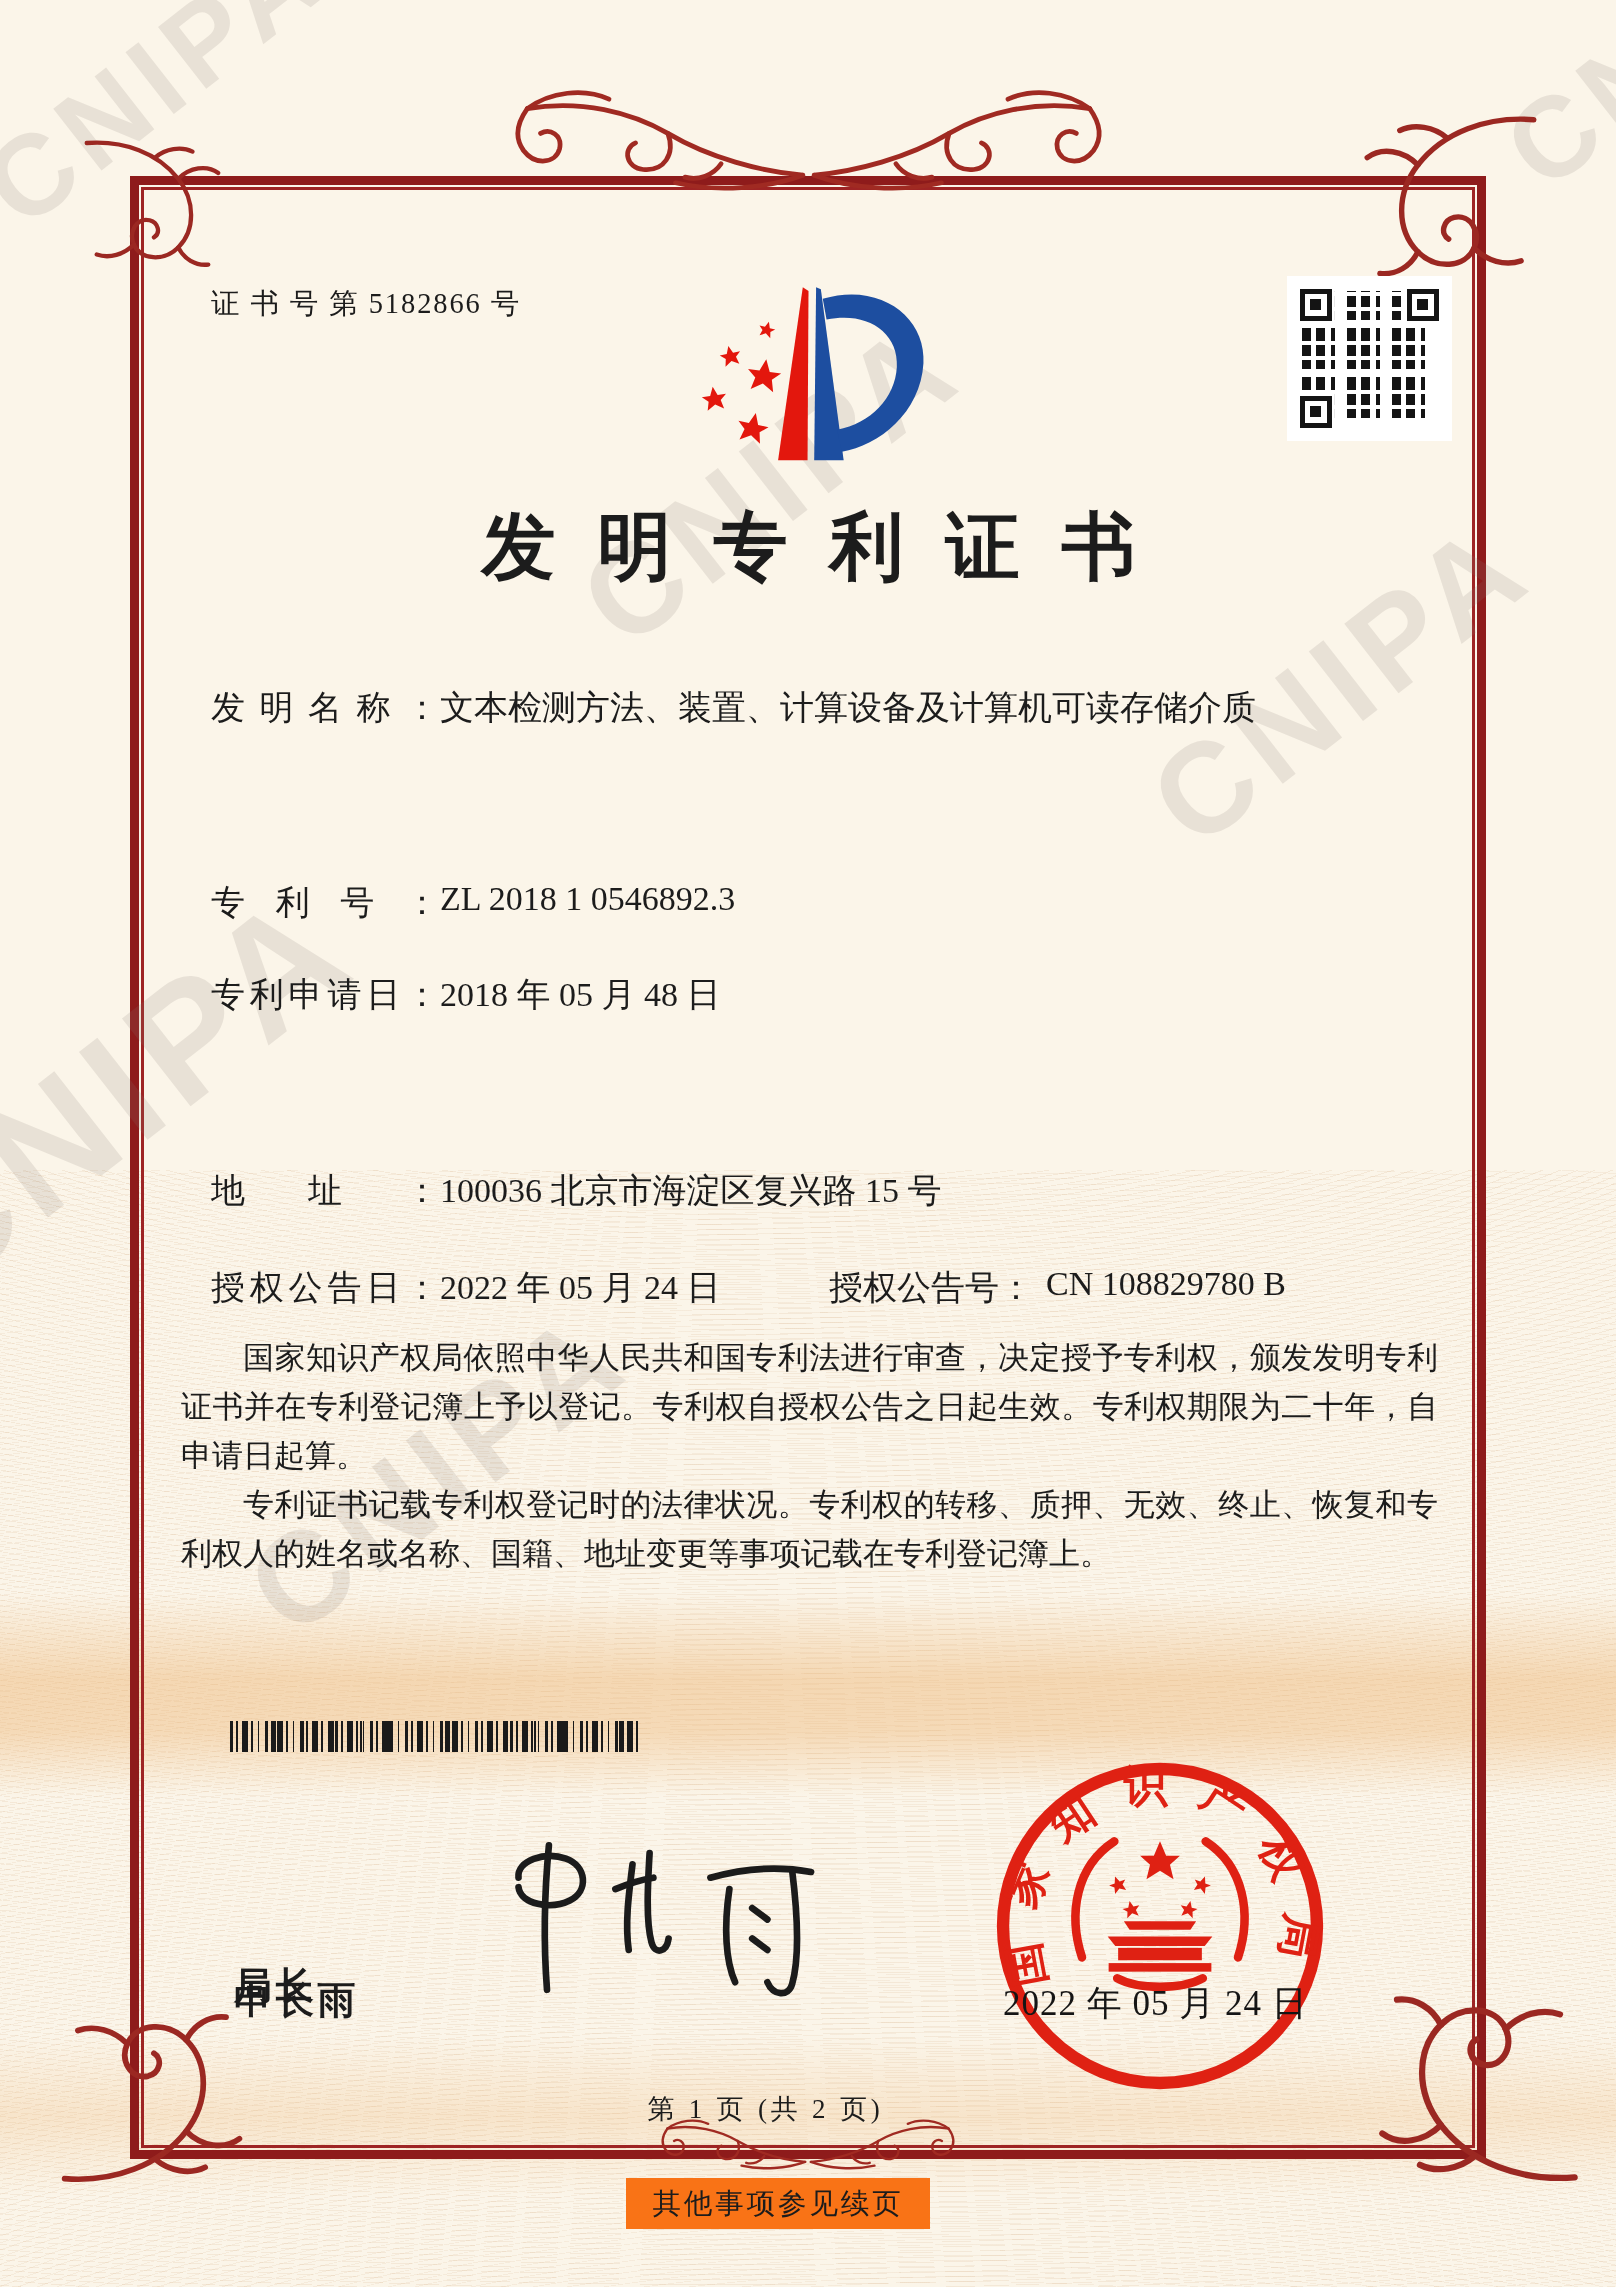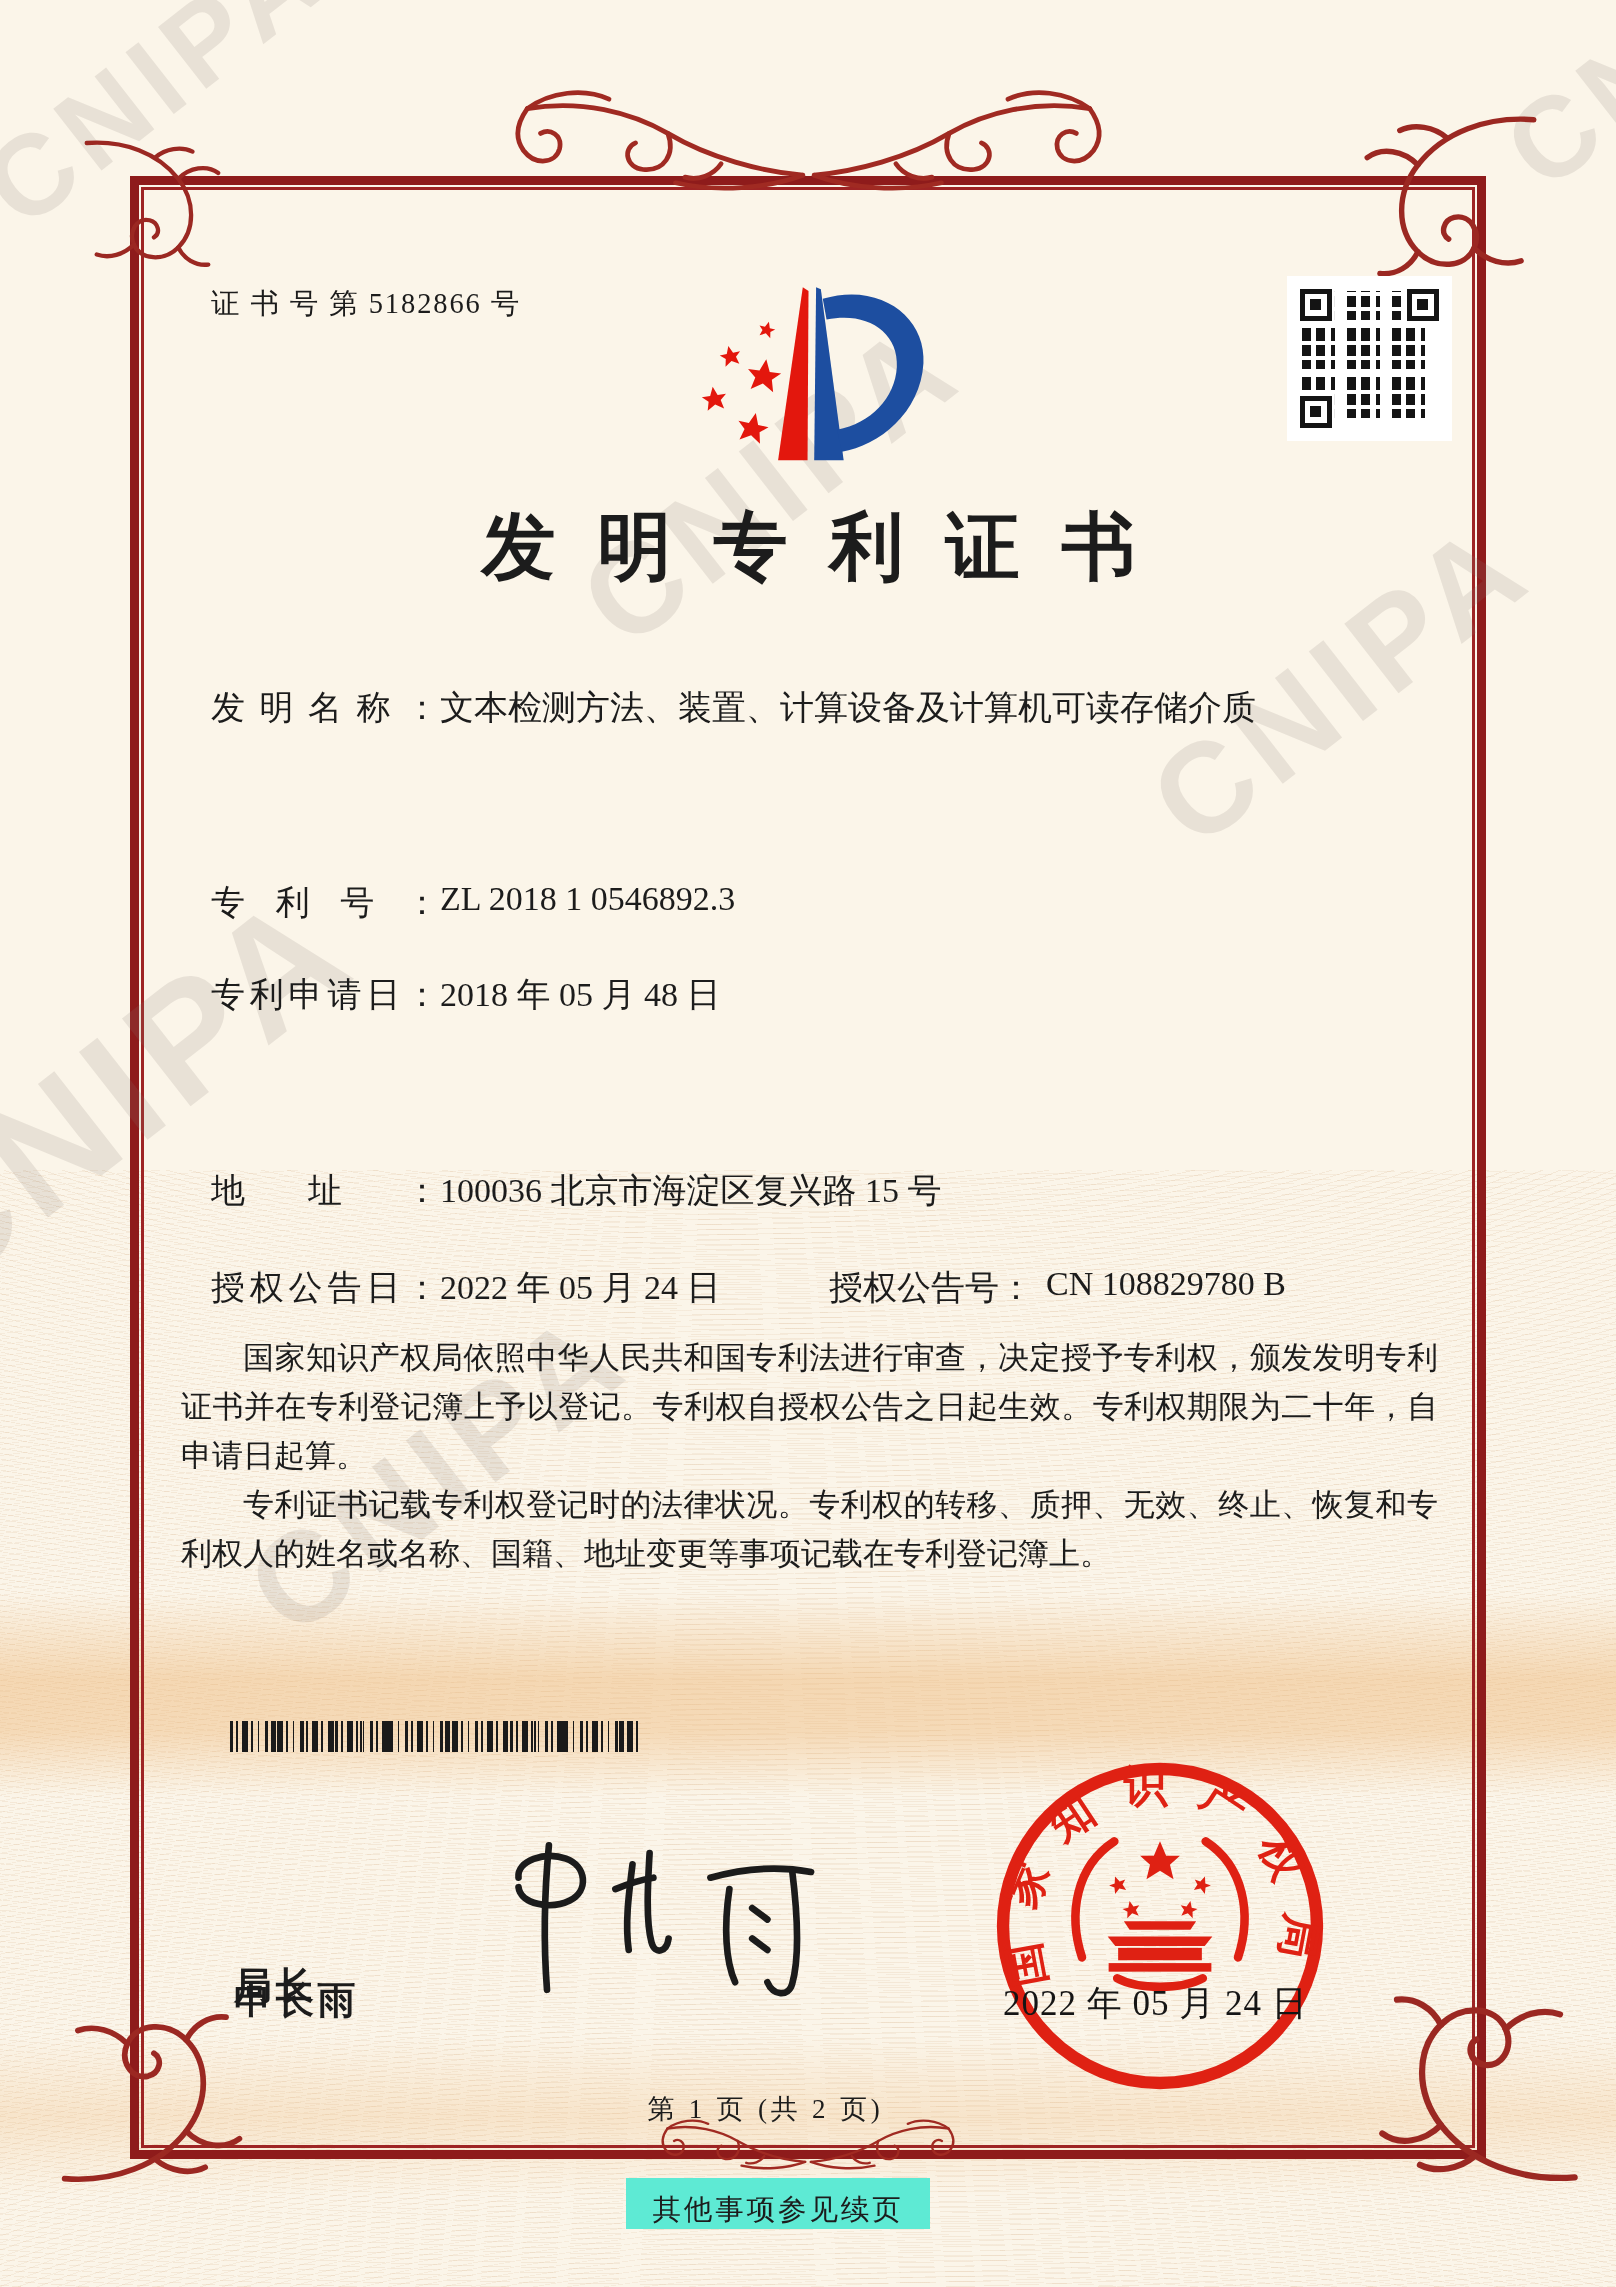--- a/index.html
+++ b/index.html
@@ -76,22 +76,22 @@
   }
   .sig-title{top:1961px}.sig-name{top:1975px}
   .signature{position:absolute;left:490px;top:1828px;width:342px;height:183px;}
   .seal{position:absolute;left:984px;top:1750px;width:352px;height:352px;z-index:6;}
   .seal-date{
     position:absolute;left:1003px;top:1980px;width:314px;z-index:7;
     font-size:35px;color:#151515;letter-spacing:1px;white-space:nowrap;
   }
   .page-foot{position:absolute;left:0;right:86px;top:2091px;text-align:center;font-size:27px;letter-spacing:3.8px;}
   .cont-strip{
-    position:absolute;left:626px;top:2178px;width:304px;height:51px;background:#5eead4;z-index:5;
-    display:flex;align-items:flex-end;justify-content:center;font-size:28.5px;letter-spacing:2.9px;
+    position:absolute;left:626px;top:2178px;width:304px;height:51px;background:#f97316;z-index:5;
+    display:flex;align-items:center;justify-content:center;font-size:28.5px;letter-spacing:2.9px;
   }
 </style>
 </head>
 <body>
 
 <div class="page">
 
   <svg width="0" height="0" style="position:absolute" aria-hidden="true">
     <defs>
       <path id="st" d="M0,-10 2.94,-3.09 9.51,-3.09 4.76,1.18 6.47,8.09 0,4 -6.47,8.09 -4.76,1.18 -9.51,-3.09 -2.94,-3.09 Z"></path>

